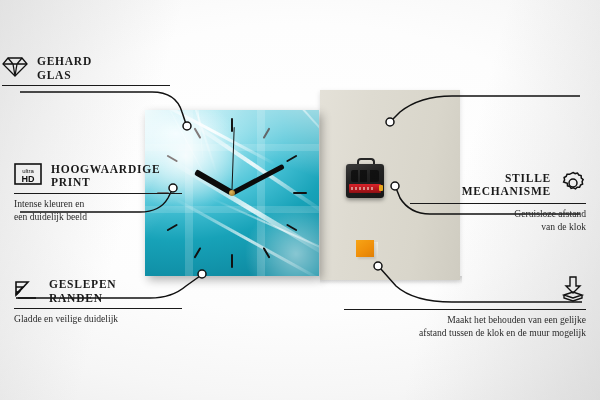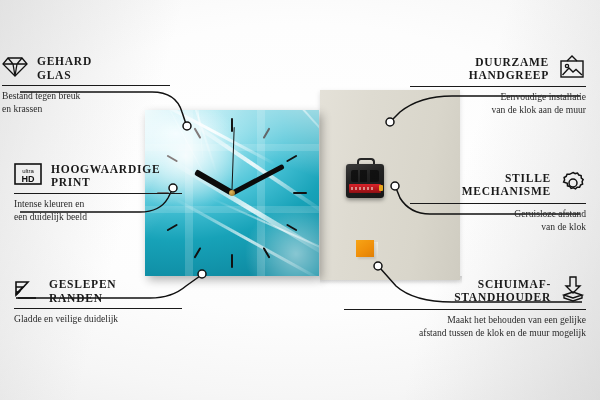--- a/index.html
+++ b/index.html
@@ -182,22 +182,20 @@
       <span class="ico">
         <svg width="26" height="22" viewBox="0 0 26 22" fill="none" stroke="#111" stroke-width="1.3">
           <path d="M6 2h14l5 6-12 12L1 8z"></path>
             <path d="M1 8h24M6 2l5 6M20 2l-5 6M11 8l2 12M15 8l-2 12"></path>
         </svg>
       </span>
       <span class="c-title">GEHARD
 GLAS</span>
     </div>
     <div class="c-rule" style="width:168px"></div>
-    <div class="c-desc">Bestand tegen breuk
-en krassen</div>
   </div>
 
   <div class="callout" style="left:14px;top:162px;width:176px;">
     <div class="c-head">
       <span class="ico">
         <svg width="28" height="24" viewBox="0 0 28 24">
           <rect x="1" y="2" width="26" height="20" fill="none" stroke="#111" stroke-width="1.6"></rect>
           <text x="14" y="11" font-family="Liberation Sans, sans-serif" font-size="6" text-anchor="middle" fill="#111">ultra</text>
           <text x="14" y="19.5" font-family="Liberation Sans, sans-serif" font-size="9" font-weight="bold" text-anchor="middle" fill="#111">HD</text>
         </svg>
@@ -220,58 +218,39 @@
           <path d="M2 19 L22 19"></path>
         </svg>
       </span>
       <span class="c-title">GESLEPEN
 RANDEN</span>
     </div>
     <div class="c-rule" style="width:168px"></div>
     <div class="c-desc">Gladde en veilige duidelijk</div>
   </div>
 
-  <div class="callout" style="left:410px;top:55px;width:176px;">
-    <div class="c-head right">
-      <span class="c-title" style="text-align:right">DUURZAME
-HANDGREEP</span>
-      <span class="ico">
-        <svg width="28" height="24" viewBox="0 0 28 24" fill="none" stroke="#111" stroke-width="1.4">
-          <path d="M9 6 L14 1 L19 6"></path>
-          <rect x="3" y="6" width="22" height="16"></rect>
-          <circle cx="9" cy="11" r="1.6"></circle>
-          <path d="M4.5 20 L11 13 L15 17 L18 14.5 L24 20"></path>
-        </svg>
-      </span>
-    </div>
-    <div class="c-rule" style="width:176px"></div>
-    <div class="c-desc right">Eenvoudige installatie
-van de klok aan de muur</div>
-  </div>
 
   <div class="callout" style="left:410px;top:170px;width:176px;">
     <div class="c-head right">
       <span class="c-title" style="text-align:right">STILLE
 MECHANISME</span>
       <span class="ico">
         <svg width="26" height="26" viewBox="0 0 26 26" fill="none" stroke="#111" stroke-width="1.5">
           <path d="M13 2.5 l2.2 1.1 2.3-.6 1.3 2 2.3.6.2 2.4 1.8 1.5-1 2.2.5 2.3-2.1 1.1-.9 2.2-2.4-.1-1.7 1.7-2.1-1.1-2.3.6-1.3-2-2.3-.6-.2-2.4L3.6 12l1-2.2-.5-2.3 2.1-1.1.9-2.2 2.4.1z"></path>
           <circle cx="13" cy="13" r="4"></circle>
         </svg>
       </span>
     </div>
     <div class="c-rule" style="width:176px"></div>
     <div class="c-desc right">Geruisloze afstand
 van de klok</div>
   </div>
 
   <div class="callout" style="left:344px;top:276px;width:242px;">
     <div class="c-head right">
-      <span class="c-title" style="text-align:right">SCHUIMAF-
-STANDHOUDER</span>
       <span class="ico">
         <svg width="26" height="26" viewBox="0 0 26 26" fill="none" stroke="#111" stroke-width="1.4">
           <path d="M10 1 h6 v9 h4 l-7 7 -7-7 h4z"></path>
           <path d="M4 19 l9-3 9 3 -9 3z"></path>
           <path d="M4 19 v3 l9 3 9-3 v-3"></path>
         </svg>
       </span>
     </div>
     <div class="c-rule" style="width:242px"></div>
     <div class="c-desc right">Maakt het behouden van een gelijke

